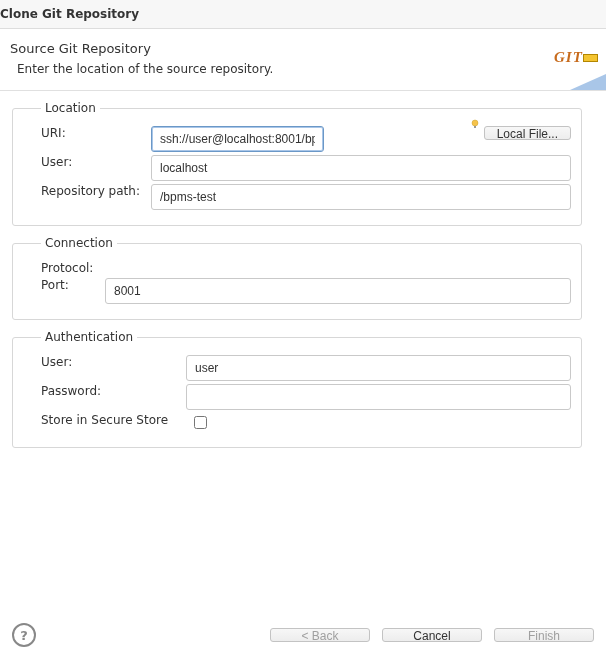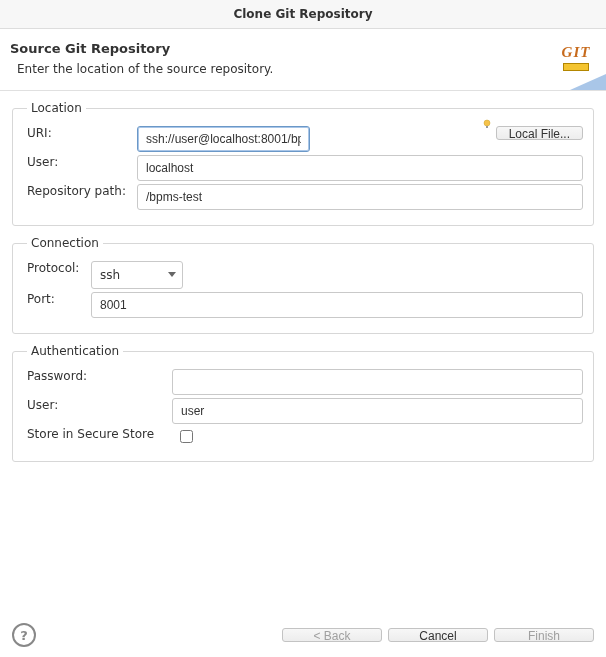--- a/index.html
+++ b/index.html
@@ -1,44 +1,44 @@
 <!DOCTYPE html>
 <html><head>
 <meta charset="utf-8">
 <style>
 html,body{margin:0;padding:0;font-family:"DejaVu Sans","Liberation Sans",Arial,sans-serif;font-size:12px;color:#333;background:#fff;width:606px;height:657px;overflow:hidden}
-.titlebar{height:28px;line-height:28px;text-align:center;font-weight:bold;border-bottom:1px solid #ddd;background:#f7f7f7}
+.titlebar{height:28px;line-height:28px;font-weight:bold;border-bottom:1px solid #ddd;background:#f7f7f7}
 .header{position:relative;padding:12px 14px 14px 10px;border-bottom:1px solid #e0e0e0}
-.header h2{margin:0 0 6px 0;font-size:13px;font-weight:bold}
+.header h2{margin:0 0 6px 0;font-size:13px;font-weight:normal}
 .header .subtitle{font-size:12px;color:#333;margin-left:7px}
-.gitbadge{position:absolute;right:8px;top:6px;width:44px;height:44px;display:flex;flex-direction:column;align-items:center;justify-content:center}
+.gitbadge{position:absolute;right:8px;top:6px;width:44px;height:44px;display:flex;flex-direction:row;align-items:center;justify-content:center}
 .gitbadge .git-text{font-family:Georgia,serif;font-weight:bold;font-style:italic;font-size:15px;color:#c76b1d;letter-spacing:1px}
 .gitbadge .bar{width:24px;height:6px;background:#f4c430;border:1px solid #b38600;margin-top:2px}
 .corner{position:absolute;right:0;bottom:0;width:0;height:0;border-style:solid;border-width:0 0 16px 36px;border-color:transparent transparent #a9c6e8 transparent}
 .body{padding:10px 12px}
-fieldset{border:1px solid #d7d7d7;border-radius:3px;margin:0 0 10px 0;padding:8px 10px 12px 14px}
+fieldset{border:1px solid #d7d7d7;border-radius:3px;margin:0 12px 10px 0;padding:8px 10px 12px 28px}
 legend{padding:0 4px;color:#333;font-size:12px}
 .row{display:flex;margin:3px 0}
 .row label{width:110px;flex:0 0 110px;font-size:12px}
 .row.conn label{width:64px;flex:0 0 64px}
 .row.auth label{width:145px;flex:0 0 145px}
 input[type=text],input[type=password]{flex:1;height:26px;padding:0 8px;border:1px solid #c9c9c9;border-radius:3px;font-size:12px;background:#fff;color:#333;box-sizing:border-box}
 input.focused{border:1px solid #6b98c7;box-shadow:inset 0 0 0 1px #a9c6e8}
 .select{position:relative;width:62px;height:26px;border:1px solid #c9c9c9;border-radius:3px;display:flex;align-items:center;padding:0 20px 0 8px;background:#fff}
 .select .chev{position:absolute;right:6px;top:50%;transform:translateY(-50%)}
 .chev svg{display:block}
 .btn{height:14px;padding:0 12px;border:1px solid #c3c3c3;border-radius:3px;background:linear-gradient(#f7f7f7,#ededed);font-size:12px;color:#333;cursor:pointer}
 .btn:disabled{color:#a0a0a0;cursor:default}
 .btn.local{margin-left:6px;min-width:78px}
 .uri-wrap{flex:1;position:relative}
 .bulb{position:absolute;right:-2px;top:-8px;width:10px;height:10px}
 .footer{position:absolute;bottom:10px;left:12px;right:12px;display:flex;align-items:center}
 .footer .help{width:20px;height:20px;border:2px solid #888;border-radius:50%;display:flex;align-items:center;justify-content:center;color:#888;font-weight:bold;font-size:13px;cursor:pointer}
 .footer .spacer{flex:1}
-.footer .btn{min-width:100px;margin-left:6px}
+.footer .btn{min-width:100px;margin-left:12px}
 .checkbox{width:13px;height:13px;margin-left:8px}
 .port-input{width:68px;flex:0 0 68px}
 </style>
 </head>
 <body>
 
 <div class="titlebar">
   <span>Clone Git Repository</span>
 </div>
 
@@ -76,44 +76,36 @@
     <div class="row">
       <label>Repository path:</label>
       <input type="text" value="/bpms-test" style="">
     </div>
   </fieldset>
 
   <fieldset>
     <legend>Connection</legend>
     <div class="row conn">
       <label>Protocol:</label>
-      <div class="select">
-        <span>ssh</span>
-        <span class="chev">
-          <svg width="8" height="6" viewBox="0 0 8 6">
-              <path d="M0 0 L8 0 L4 5 Z" fill="#666"></path>
-            </svg>
-        </span>
-      </div>
     </div>
     <div class="row conn">
       <label>Port:</label>
       <input type="text" class="port-input" value="8001" style="">
     </div>
   </fieldset>
 
   <fieldset>
     <legend>Authentication</legend>
     <div class="row auth">
+      <label>User:</label>
+      <input type="text" value="user" style="">
+    </div>
+    <div class="row auth">
       <label>Password:</label>
       <input type="password" value="" style="">
-    </div>
-    <div class="row auth">
-      <label>User:</label>
-      <input type="text" value="user" style="">
     </div>
     <div class="row auth">
       <label>Store in Secure Store</label>
       <input type="checkbox" class="checkbox" style="">
     </div>
   </fieldset>
 
 </div>
 
 <div class="footer">

